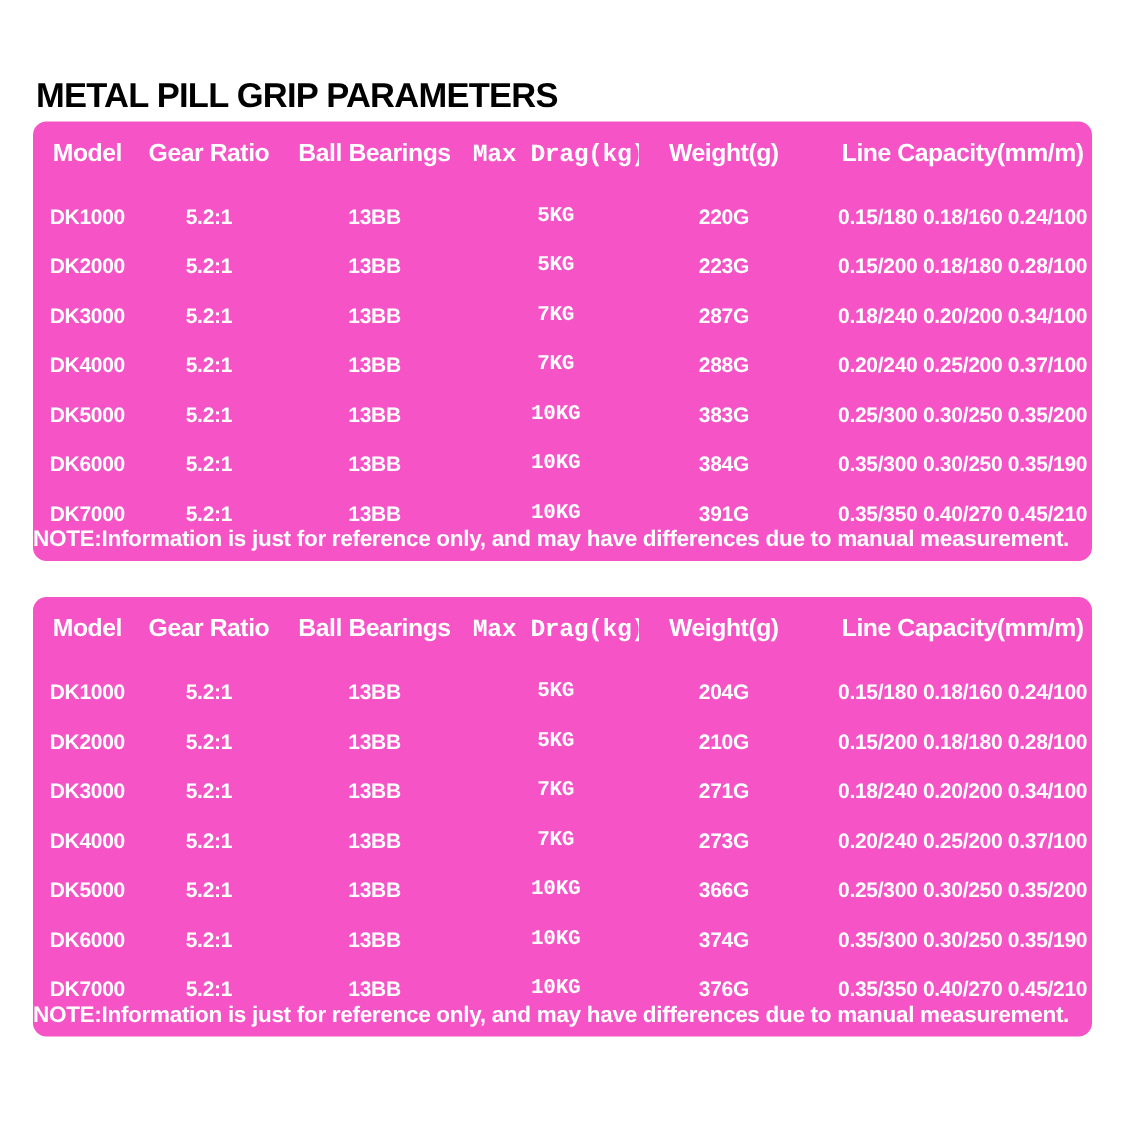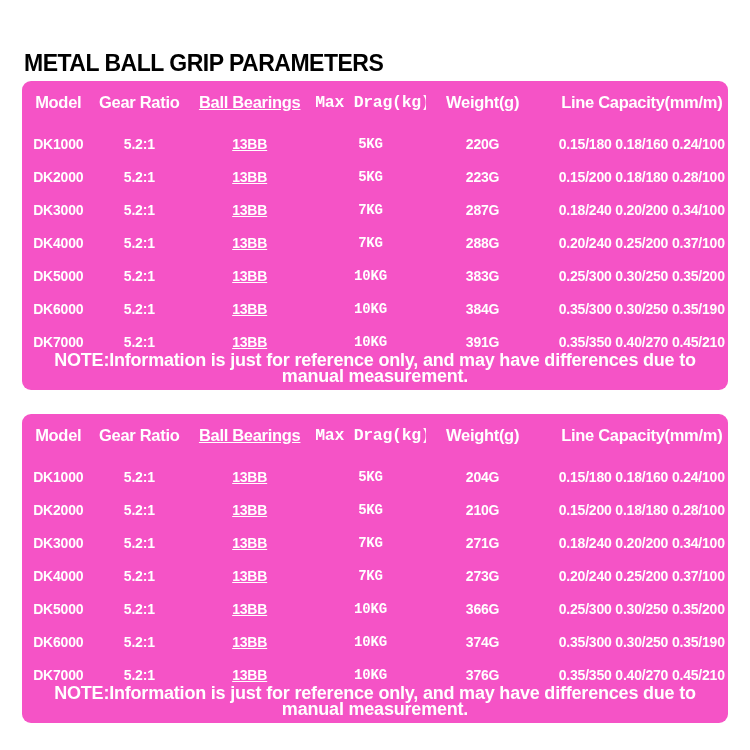--- a/index.html
+++ b/index.html
@@ -52,39 +52,39 @@
   }
   .cell {
     text-align: center;
     font-size: 14px;
     letter-spacing: -0.2px;
     white-space: nowrap;
     overflow: hidden;
   }
   .cell.c0 { width: 10.5%; }
   .cell.c1 { width: 13%; }
-  .cell.c2 { width: 19%; text-decoration: underline; }
+  .cell.c2 { width: 19%; }
   .cell.c3 { width: 16%; font-family: Liberation Mono, monospace; }
   .cell.c4 { width: 16.5%; }
   .cell.c5 { width: 25%; margin-left: 16px; }
   .note {
-    text-align: center;
-    font-size: 18px;
+    text-align: left;
+    font-size: 15px;
     line-height: 16px;
     padding: 2px 0 6px 0;
     letter-spacing: -0.2px;
   }
 </style>
 </head>
 <body>
 
 <div class="wrap">
 
   <div class="section">
-    <h2 class="section-title">METAL BALL GRIP PARAMETERS</h2>
+    <h2 class="section-title">METAL PILL GRIP PARAMETERS</h2>
     <div class="param-table">
       <div class="header-row">
           <div class="cell c0">Model</div>
           <div class="cell c1">Gear Ratio</div>
           <div class="cell c2">Ball Bearings</div>
           <div class="cell c3">Max Drag(kg)</div>
           <div class="cell c4">Weight(g)</div>
           <div class="cell c5">Line Capacity(mm/m)</div>
         </div>
       <div class="rows">

